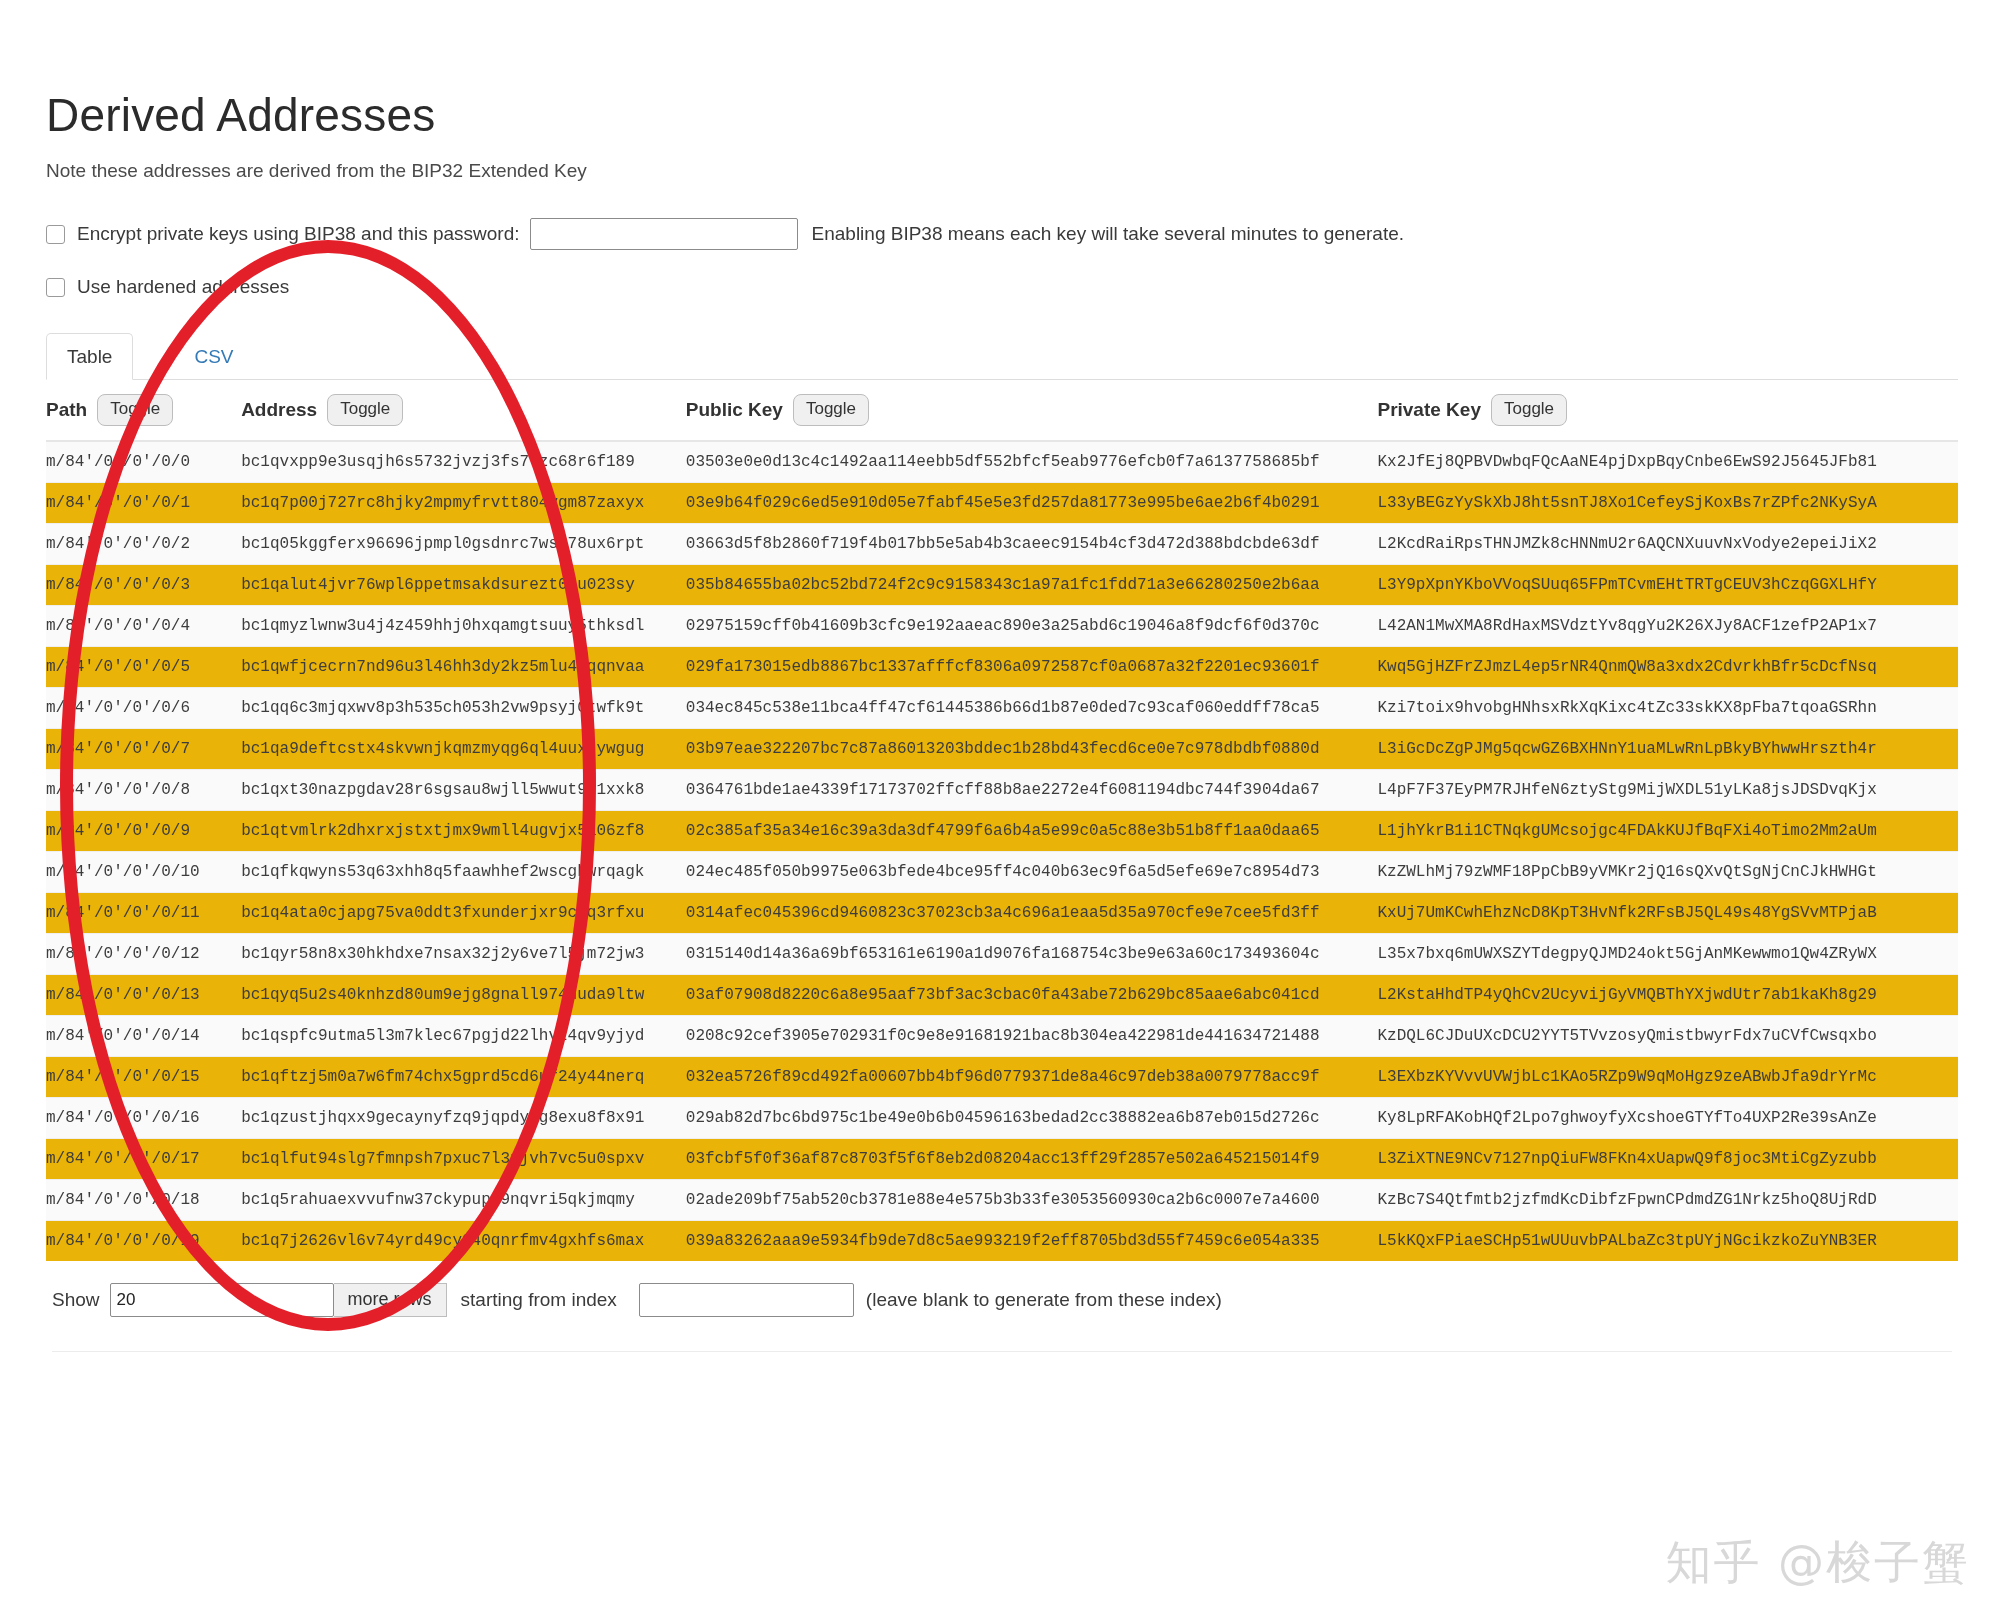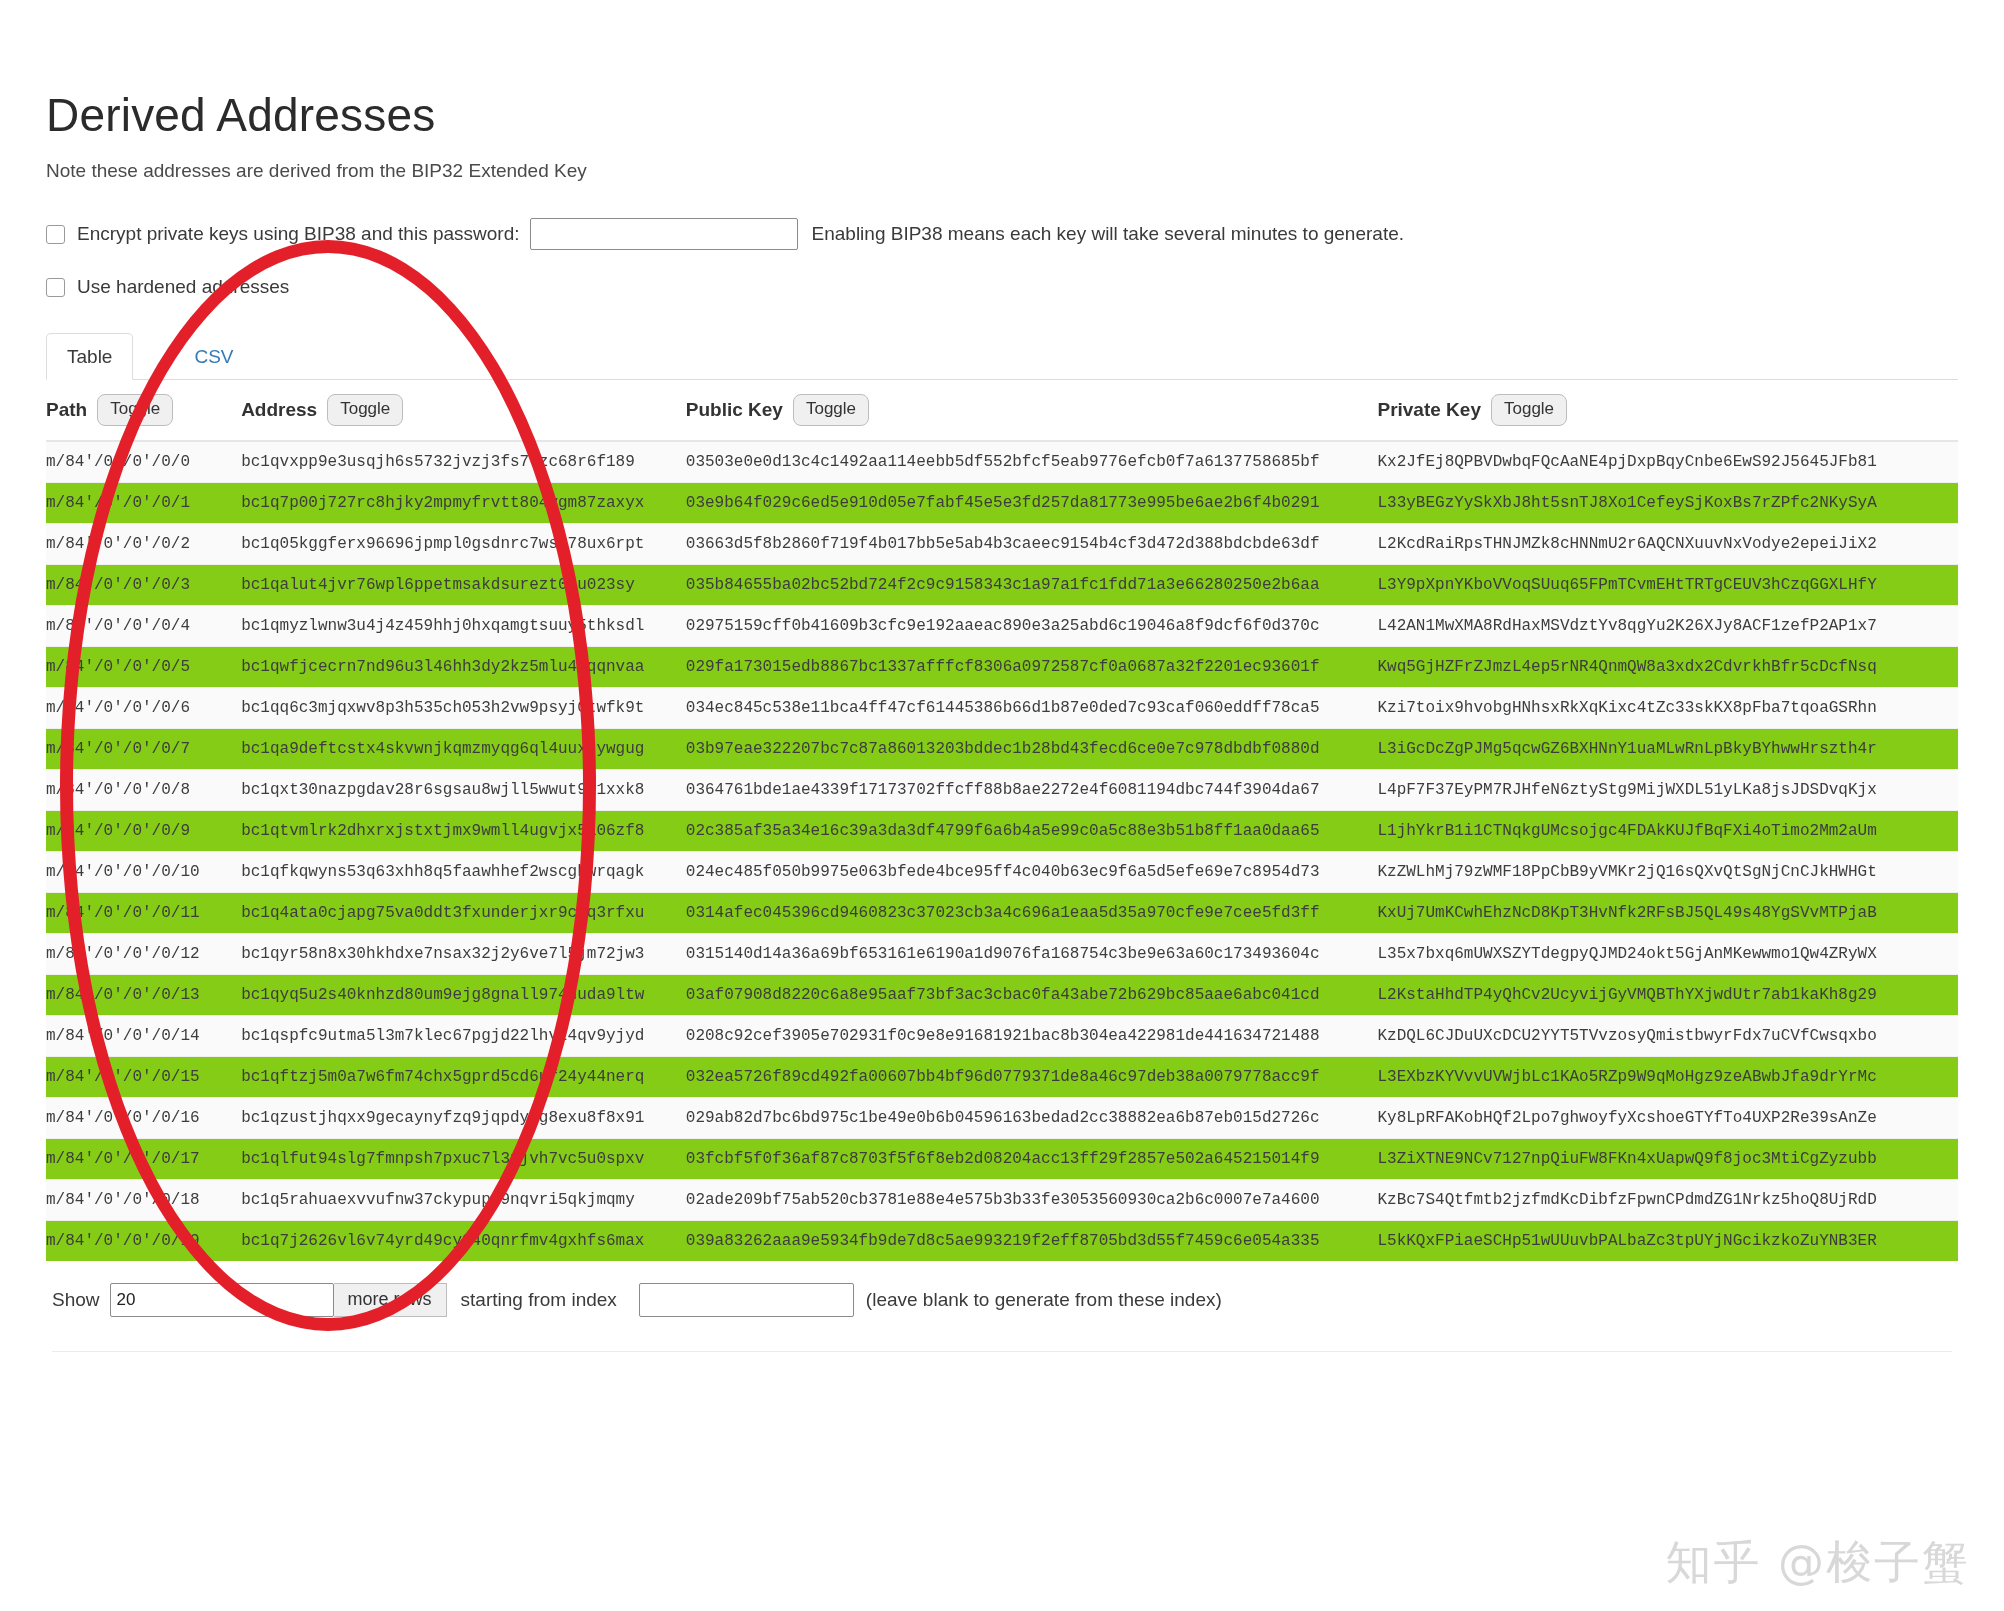--- a/index.html
+++ b/index.html
@@ -133,21 +133,21 @@
     font-family: "Liberation Mono", monospace;
     font-size: 16px;
     color: #3d3d3d;
     padding: 11px 0 11px 0;
     border-top: 1px solid #efefef;
     white-space: nowrap;
     overflow: hidden;
     text-overflow: clip;
   }
   tr.row-odd td { background: #fafafa; }
-  tr.row-even td { background: #84cc16; }
+  tr.row-even td { background: #eab308; }
   td.c-path { padding-left: 28px; width: 158px; font-size: 15px; color: #4a4a4a;}
   td.c-addr { width: 360px; padding-left: 2px; }
   td.c-pub  { width: 560px; padding-left: 4px; }
   td.c-priv { width: 470px; padding-left: 10px; }
   th.c-path { padding-left: 28px; width: 158px; }
   th.c-addr { width: 360px; padding-left: 2px; }
   th.c-pub  { width: 560px; padding-left: 4px; }
   th.c-priv { width: 470px; padding-left: 10px; }
 
   

